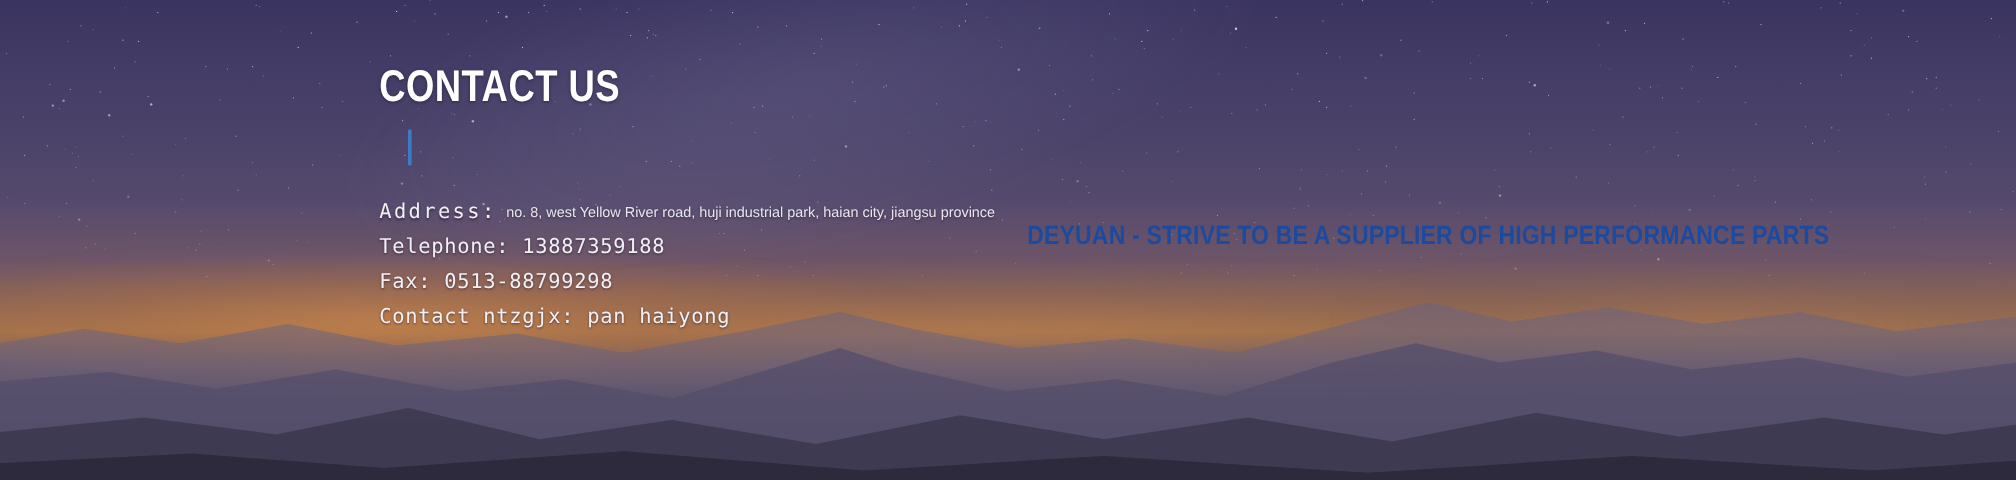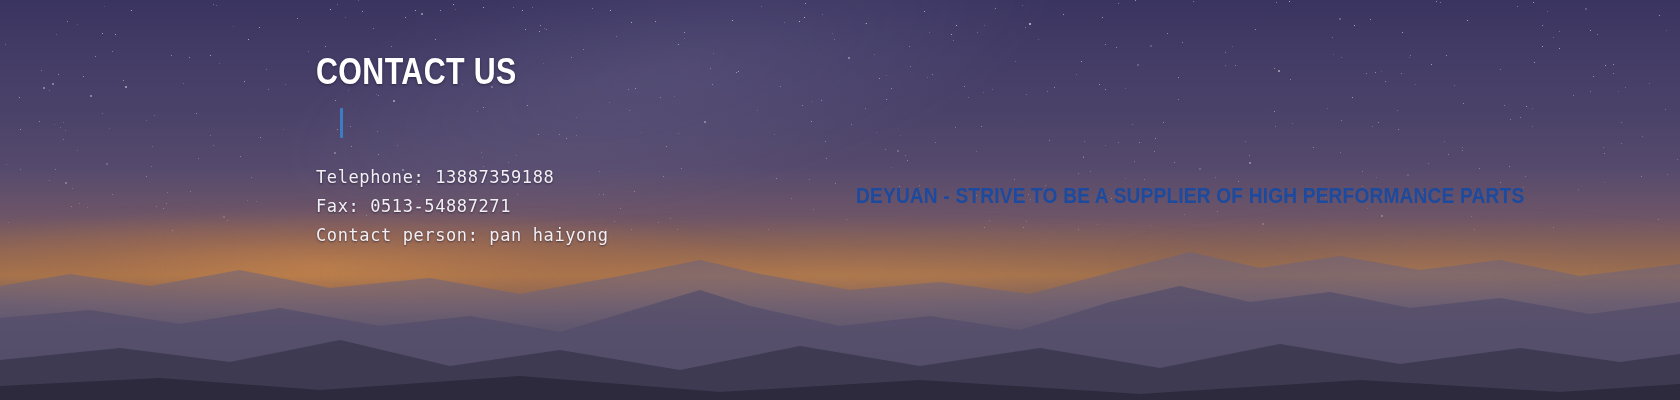--- a/index.html
+++ b/index.html
@@ -651,22 +651,23 @@
   </div>
 
   <div class="content">
 
     <div class="contact-block">
       <h2 class="section-title">CONTACT US</h2>
 
       <div class="accent-bar"></div>
 
       <div class="details" id="details">
+          <div class="detail-row address"><span class="detail-label">Address:</span><span class="detail-value">no. 8, west Yellow River road, huji industrial park, haian city, jiangsu province</span></div>
           <div class="detail-row"><span class="detail-label">Telephone:</span><span class="detail-value"> 13887359188</span></div>
-          <div class="detail-row"><span class="detail-label">Fax:</span><span class="detail-value"> 0513-54887271</span></div>
-          <div class="detail-row"><span class="detail-label">Contact person:</span><span class="detail-value"> pan haiyong</span></div>
+          <div class="detail-row"><span class="detail-label">Fax:</span><span class="detail-value"> 0513-88799298</span></div>
+          <div class="detail-row"><span class="detail-label">Contact ntzgjx:</span><span class="detail-value"> pan haiyong</span></div>
         </div>
     </div>
 
     <div class="slogan">DEYUAN - STRIVE TO BE A SUPPLIER OF HIGH PERFORMANCE PARTS</div>
 
   </div>
 </div>
 
 </body></html>

